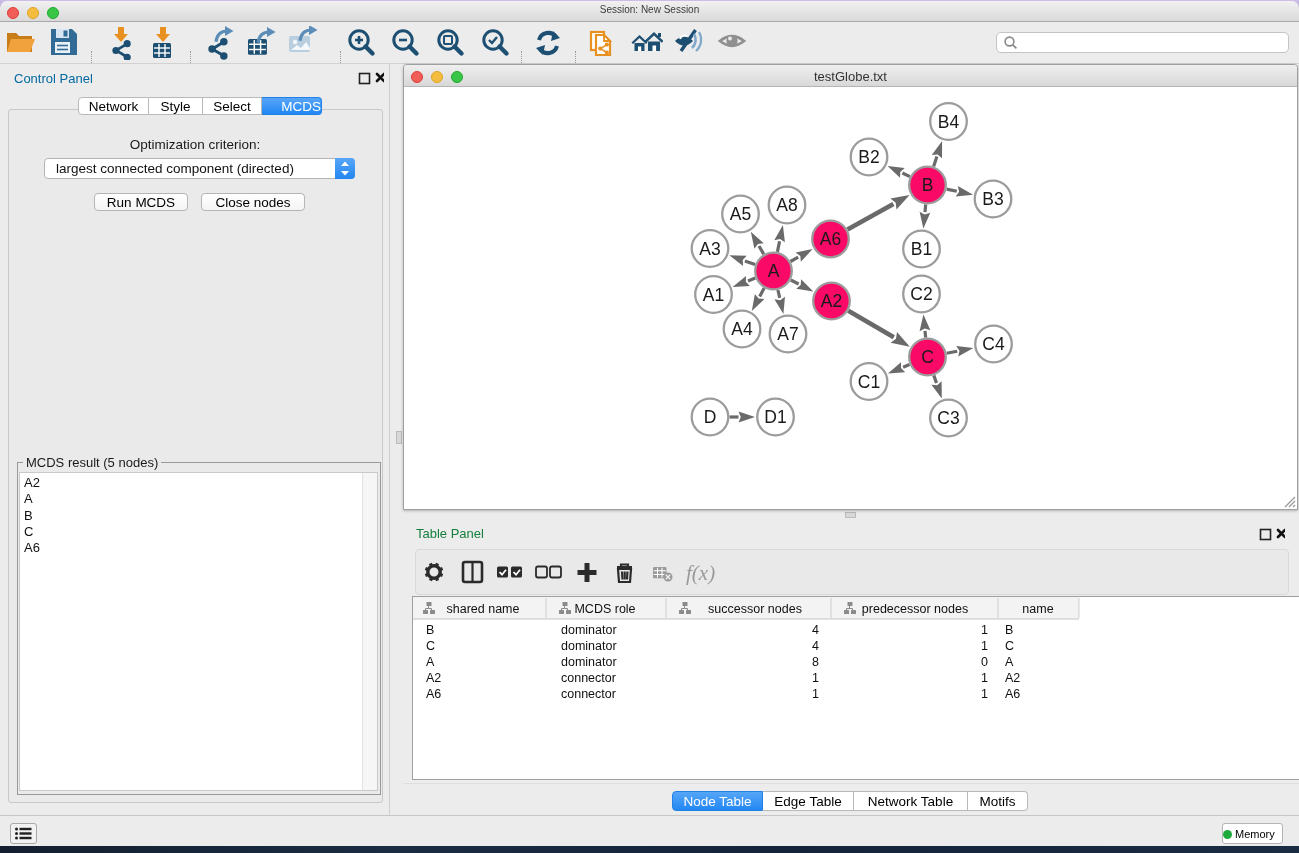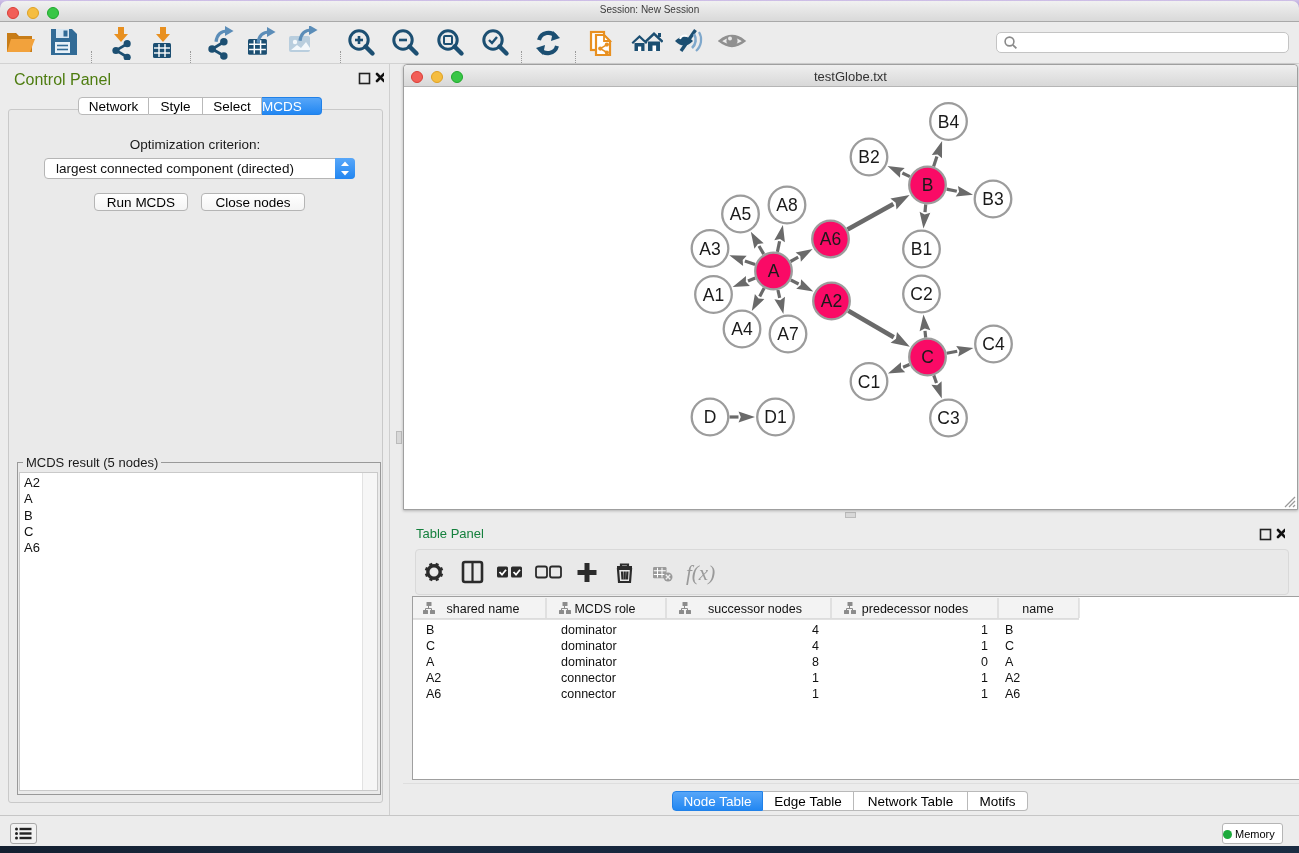--- a/index.html
+++ b/index.html
@@ -164,36 +164,36 @@
     </svg>
   <div class="abs" style="left:996px;top:9px;width:293px;height:21px;background:#fff;border:1px solid #c4c4c4;border-radius:5px">
     <svg width="16" height="16" style="position:absolute;left:6px;top:2px" viewBox="0 0 16 16">
         <circle cx="6.5" cy="6.5" r="4.4" fill="none" stroke="#8a8a8a" stroke-width="1.6"></circle>
         <line x1="9.8" y1="9.8" x2="13.4" y2="13.4" stroke="#8a8a8a" stroke-width="1.8"></line>
       </svg>
   </div>
 </div>
 
 <div class="abs" style="left:0;top:64px;width:390px;height:751px;background:#ececec;border-right:1px solid #cfcfcf">
-  <div class="abs" style="left:14px;top:7px;font-size:16px;color:#4d7c0f">Control Panel</div>
+  <div class="abs" style="left:14px;top:7px;font-size:13px;color:#0369a1">Control Panel</div>
   <svg class="abs" style="left:358px;top:8px" width="26" height="13" viewBox="0 0 26 13">
     <rect x="1.5" y="1.5" width="10" height="10" fill="none" stroke="#222" stroke-width="1.6"></rect>
     <g stroke="#111" stroke-width="2.6" stroke-linecap="round">
         <line x1="19" y1="2" x2="26" y2="9"></line>
         <line x1="26" y1="2" x2="19" y2="9"></line>
       </g>
   </svg>
 
   <div class="abs" style="left:8px;top:45px;width:375px;height:694px;background:#eaeaea;border:1px solid #c9c9c9;border-radius:3px"></div>
 
   <div class="abs" style="left:78px;top:33px;height:18px;display:flex;font-size:13.5px">
     <div style="width:71px;background:#fff;border:1px solid #b9b9b9;border-radius:4px 0 0 4px;text-align:center;line-height:17px">Network</div>
     <div style="width:54px;background:#fff;border:1px solid #b9b9b9;border-left:none;text-align:center;line-height:17px">Style</div>
     <div style="width:59px;background:#fff;border:1px solid #b9b9b9;border-left:none;text-align:center;line-height:17px">Select</div>
-    <div style="width:60px;background:linear-gradient(#57a6f8,#2287f2);border:1px solid #2181e8;border-left:none;border-radius:0 4px 4px 0;text-align:left;line-height:17px;color:#fff">MCDS</div>
+    <div style="width:60px;background:linear-gradient(#57a6f8,#2287f2);border:1px solid #2181e8;border-left:none;border-radius:0 4px 4px 0;text-align:right;line-height:17px;color:#fff">MCDS</div>
   </div>
   <div class="abs" style="left:44px;top:94px;width:311px;height:21px;background:#fff;border:1px solid #b5b5b5;border-radius:4px">
     <div class="abs" style="left:11px;top:2px;font-size:13.5px;color:#111">largest connected component (directed)</div>
     <div class="abs" style="right:-1px;top:-1px;width:20px;height:21px;background:linear-gradient(#58a7f9,#2286f1);border-radius:0 4px 4px 0">
       <svg width="20" height="21" viewBox="0 0 20 21">
           <path d="M6,8 L10,3.5 L14,8 Z" fill="#fff"></path>
           <path d="M6,13 L10,17.5 L14,13 Z" fill="#fff"></path>
         </svg>
     </div>
   </div>

